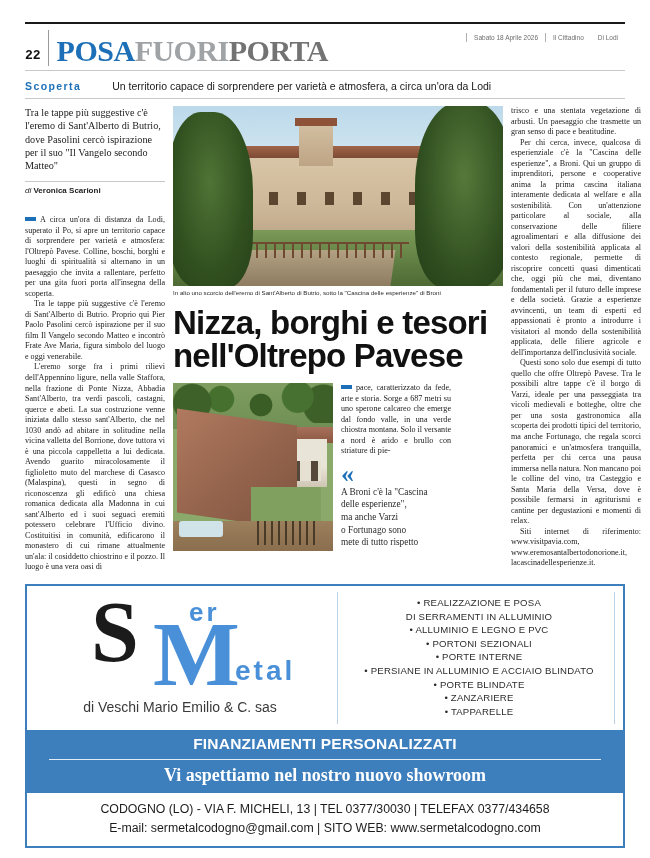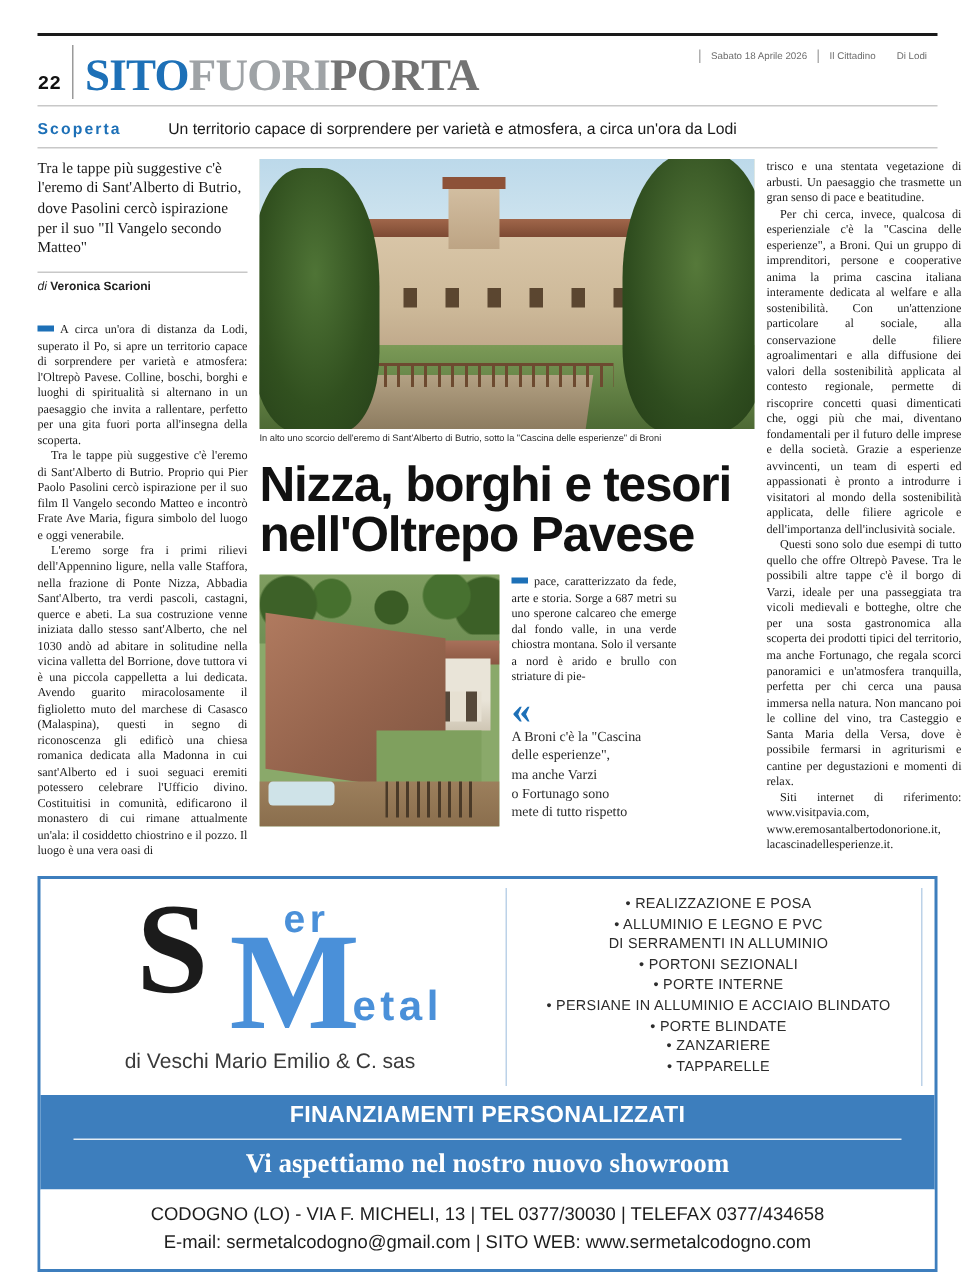--- a/index.html
+++ b/index.html
@@ -424,21 +424,21 @@
   }
 </style>
 </head>
 <body>
 
 <div class="page">
 
   <div class="masthead">
     <div class="page-number">22</div>
     <div class="masthead-divider"></div>
-    <div class="section-title"><span class="st-a">SITO</span><span class="st-b">FUORI</span><span class="st-c">PORTA</span></div>
+    <div class="section-title"><span class="st-a">POSA</span><span class="st-b">FUORI</span><span class="st-c">PORTA</span></div>
     <div class="masthead-right">
       <span class="vbar"></span>
       <span class="meta">Sabato 18 Aprile 2026</span>
       <span class="vbar"></span>
       <span class="meta">Il Cittadino</span>
       <span class="meta">Di Lodi</span>
     </div>
   </div>
   <div class="rule-thin"></div>
 
@@ -533,22 +533,22 @@
         <div class="logo-art">
           <span class="lg-s">S</span>
           <span class="lg-ser">er</span>
           <span class="lg-m">M</span>
           <span class="lg-etal">etal</span>
           <div class="lg-sub">di Veschi Mario Emilio &amp; C. sas</div>
         </div>
       </div>
       <div class="ad-list-box">
         <div class="ad-list-item">• REALIZZAZIONE E POSA</div>
+        <div class="ad-list-item">DI SERRAMENTI IN ALLUMINIO</div>
         <div class="ad-list-item">• ALLUMINIO E LEGNO E PVC</div>
-        <div class="ad-list-item">DI SERRAMENTI IN ALLUMINIO</div>
         <div class="ad-list-item">• PORTONI SEZIONALI</div>
         <div class="ad-list-item">• PORTE INTERNE</div>
         <div class="ad-list-item">• PERSIANE IN ALLUMINIO E ACCIAIO BLINDATO</div>
         <div class="ad-list-item">• PORTE BLINDATE</div>
         <div class="ad-list-item">• ZANZARIERE</div>
         <div class="ad-list-item">• TAPPARELLE</div>
       </div>
     </div>
     <div class="ad-band">
       <div class="ad-band-1">FINANZIAMENTI PERSONALIZZATI</div>

